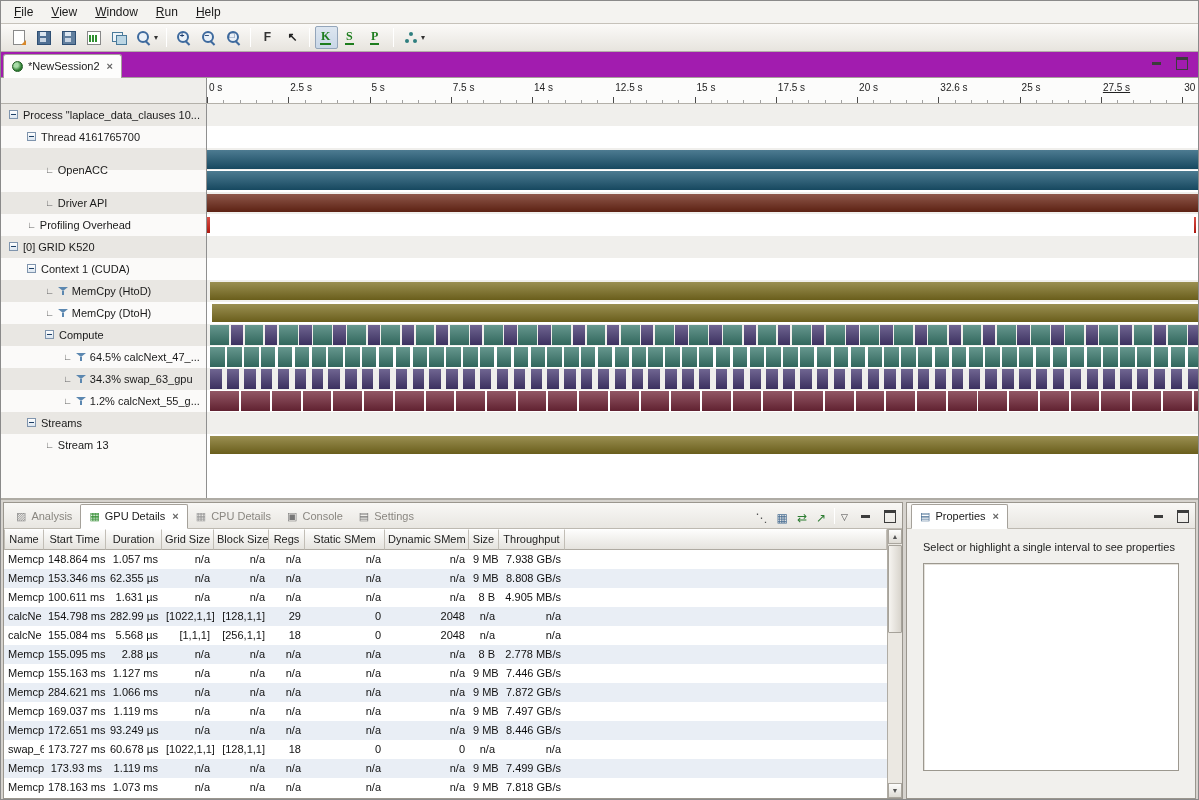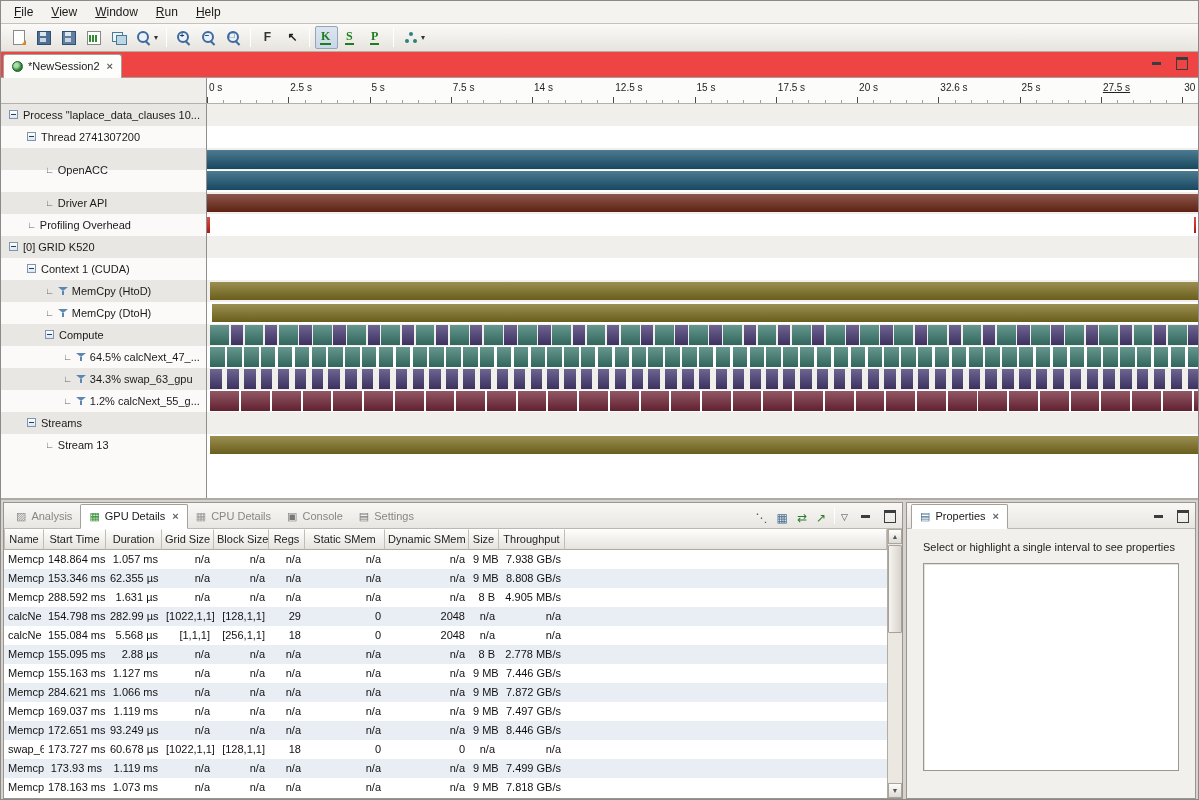--- a/index.html
+++ b/index.html
@@ -29,21 +29,21 @@
   .ic-windows::before { content:""; position:absolute; left:2px; top:3px; width:9px; height:8px; background:#eef4f8; border:1px solid #4a7a9a; }
   .ic-windows::after { content:""; position:absolute; left:6px; top:6px; width:9px; height:8px; background:#bcd6e4; border:1px solid #4a7a9a; }
   .ic-mag::before { content:""; position:absolute; left:2px; top:2px; width:8px; height:8px; border:2px solid #3e6a9e; border-radius:50%; background:#eaf1f8; }
   .ic-mag::after { content:""; position:absolute; left:11px; top:11px; width:6px; height:2px; background:#3e6a9e; transform:rotate(45deg); transform-origin:0 0; }
   .ic-mag .g { position:absolute; left:3px; top:3px; width:8px; text-align:center; font-size:8px; font-weight:bold; color:#1d3d6d; line-height:8px; }
   .ic-letter .g { display:block; text-align:center; font-size:12px; font-weight:bold; line-height:17px; }
   .ic-toggle .g { font-family:"Liberation Serif", serif; font-size:12px; font-weight:bold; color:#1e7d1e; border-bottom:2px solid #1e7d1e; line-height:13px; display:inline-block; margin:1px 2px 0 2px; padding:0 1px; }
   .ic-nodes::before { content:""; position:absolute; left:3px; top:10px; width:4px; height:4px; border-radius:50%; background:#2f7f7f; box-shadow:8px 0 0 #2f7f7f, 4px -7px 0 #2f7f7f; }
 
   
-  .tabstrip { height:26px; display:flex; align-items:flex-end; background:#ef4444; border-bottom:1px solid #a5a19a; padding:0 2px; position:relative; }
+  .tabstrip { height:26px; display:flex; align-items:flex-end; background:#a21caf; border-bottom:1px solid #a5a19a; padding:0 2px; position:relative; }
   .session-tab { display:flex; align-items:center; gap:5px; height:24px; padding:0 8px; background:#fdfdfc; border:1px solid #a5a19a; border-bottom:none; border-radius:3px 3px 0 0; margin-bottom:-1px; }
   .nvvp-ic { width:11px; height:11px; border-radius:50%; border:1px solid #1d5a20; background:radial-gradient(circle at 35% 35%, #a8dca8 0 2px, #2e7d32 65%); }
   .tab-close { color:#666; font-weight:bold; font-size:11px; margin-left:2px; }
   .win-btns { position:absolute; right:8px; top:5px; display:flex; gap:10px; }
   .wm { width:16px; height:14px; display:flex; align-items:center; justify-content:center; }
   .wm-min::before { content:""; width:9px; height:3px; background:#3c3c3c; }
   .wm-max::before { content:""; width:10px; height:9px; border:1px solid #3c3c3c; border-top:3px solid #3c3c3c; }
 
   
   .timeline { height:423px; display:flex; flex-direction:column; background:#fff; border-bottom:2px solid #aeaba4; }
@@ -306,21 +306,21 @@
             <span class="indent" style="width: 0px;"></span>
             <span class="exp"></span>
             <span class="t-text">Process "laplace_data_clauses 10...</span>
           </div>
           <div class="t-track"></div>
         </div>
         <div class="t-row">
           <div class="t-label">
             <span class="indent" style="width: 18px;"></span>
             <span class="exp"></span>
-            <span class="t-text">Thread 2741307200</span>
+            <span class="t-text">Thread 4161765700</span>
           </div>
           <div class="t-track"></div>
         </div>
         <div class="t-row split tall">
           <div class="t-label">
             <span class="indent" style="width: 36px;"></span>
             <span class="conn"></span>
             <span class="t-text">OpenACC</span>
           </div>
           <div class="t-track">
@@ -753,21 +753,21 @@
                   <td class="num">n/a</td>
                   <td class="num">n/a</td>
                   <td class="num">n/a</td>
                   <td class="num">n/a</td>
                   <td class="num">9 MB</td>
                   <td class="num">8.808 GB/s</td>
                   <td class="fill"></td>
                 </tr>
                 <tr>
                   <td class="name">Memcp</td>
-                  <td class="num">288.592 ms</td>
+                  <td class="num">100.611 ms</td>
                   <td class="num">1.631 µs</td>
                   <td class="num">n/a</td>
                   <td class="num">n/a</td>
                   <td class="num">n/a</td>
                   <td class="num">n/a</td>
                   <td class="num">n/a</td>
                   <td class="num">8 B</td>
                   <td class="num">4.905 MB/s</td>
                   <td class="fill"></td>
                 </tr>

